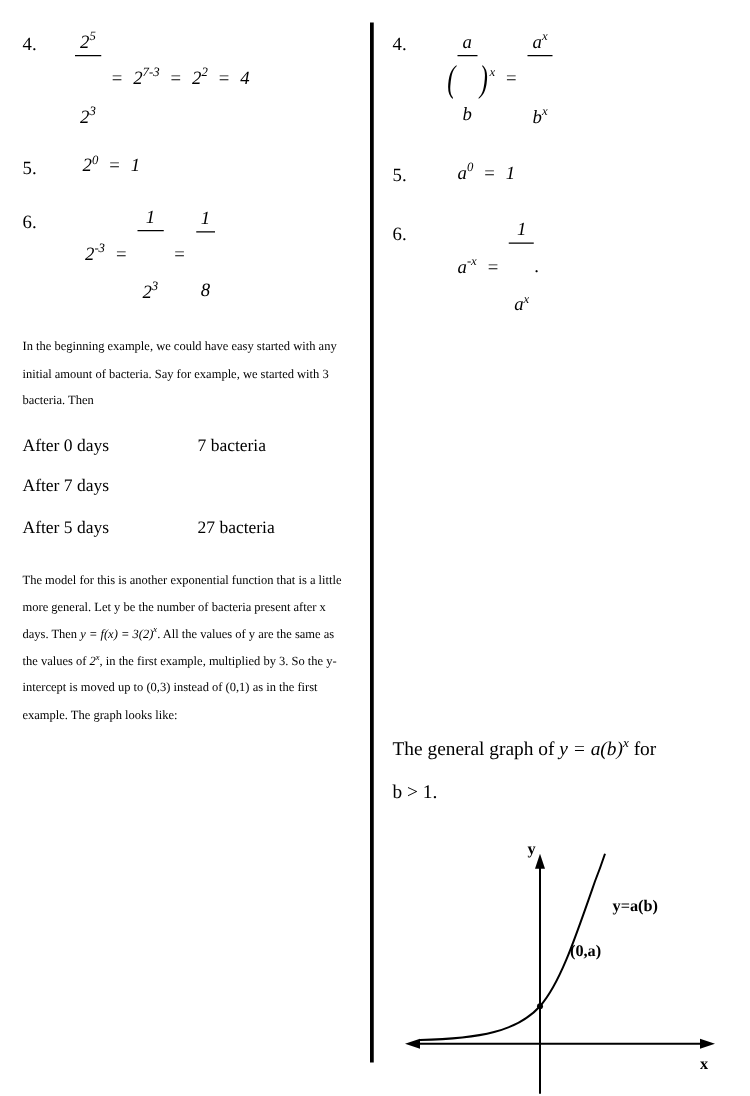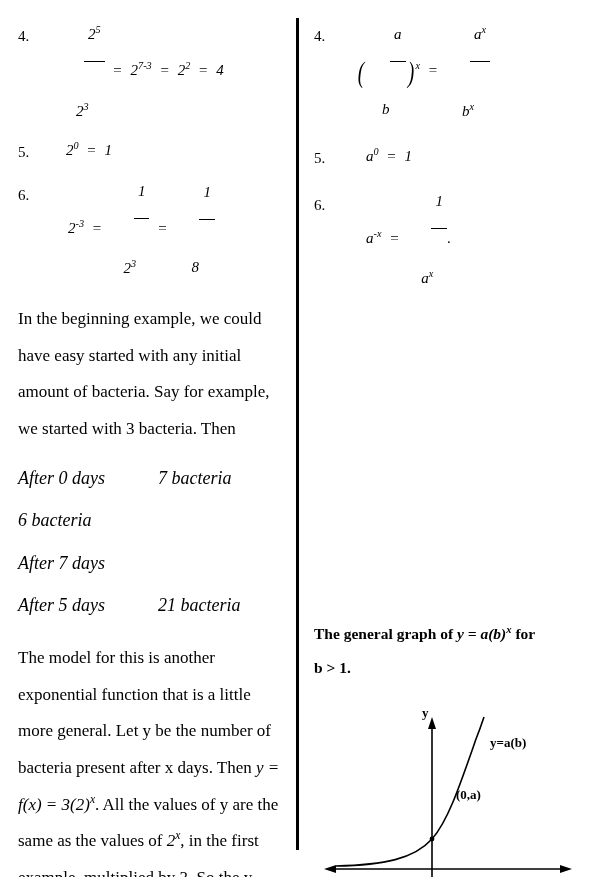--- a/index.html
+++ b/index.html
@@ -62,22 +62,21 @@
   
   .frac {
     display: inline-block;
     vertical-align: middle;
     text-align: center;
     font-style: italic;
   }
   .frac .num {
     display: block;
     border-bottom: 1px solid #000;
-    padding: 0 4px 18px 4px;
-    margin-left: 24px;
+    padding: 0 4px 1px 4px;
   }
   .frac .den {
     display: block;
     padding: 1px 4px 0 4px;
     margin-top: 38px;
   }
   sup.exp {
     font-size: 0.68em;
     vertical-align: super;
     font-style: italic;
@@ -90,34 +89,33 @@
     line-height: 1;
     transform: scaleX(0.65);
   }
   .eq {
     margin: 0 5px;
     font-style: normal;
   }
 
   
   .prose {
-    font-size: 17px;
+    font-size: 10px;
     line-height: 2.15;
     margin: 14px 0 0 0;
   }
   .prose p {
     margin: 0 0 0 0;
   }
 
   
   .days {
     margin: 10px 0 6px 0;
-    font-size: 18px;
+    font-size: 14px;
     line-height: 2.35;
-    font-style: italic;
   }
   .days-row {
     display: flex;
   }
   .days-label {
     width: 140px;
     flex: 0 0 140px;
   }
   .days-val {
     flex: 1;
@@ -197,28 +195,27 @@
     <div class="prose" style="margin-top:24px;">
       <p>In the beginning example, we could have easy started with any initial amount of bacteria. Say for example, we started with 3 bacteria. Then</p>
     </div>
 
     <div class="days">
       <div class="days-row">
         <div class="days-label">After 0 days</div>
         <div class="days-val">7 bacteria</div>
       </div>
       <div class="days-row">
-        <div class="days-val">6 bacteria</div>
       </div>
       <div class="days-row">
         <div class="days-label">After 7 days</div>
       </div>
       <div class="days-row">
         <div class="days-label">After 5 days</div>
-        <div class="days-val">21 bacteria</div>
+        <div class="days-val">27 bacteria</div>
       </div>
     </div>
 
     <div class="prose">
       <p><span>The model for this is another exponential function that is a little more general. Let y be the number of bacteria present after x days. Then </span><span style="font-style:italic;">y = f(x) = 3(2)</span><sup class="exp">x</sup><span>. All the values of y are the same as the values of </span><span style="font-style:italic;">2</span><sup class="exp">x</sup><span>, in the first example, multiplied by 3. So the y-intercept is moved up to (0,3) instead of (0,1) as in the first example. The graph looks like:</span></p>
     </div>
 
   </div>
 
   <div class="col-right">
@@ -252,40 +249,40 @@
       <div class="item-body">
         <span style="margin-left:10px;">a</span><sup class="exp">-x</sup>
         <span class="eq">=</span>
         <span class="frac">
           <span class="num">1</span>
           <span class="den"><span>a</span><sup class="exp">x</sup></span>
         </span><span style="font-style:normal;">.</span>
       </div>
     </div>
 
-    <div class="right-text" style="margin-top:330px;font-weight:bold;">
+    <div class="right-text" style="margin-top:330px;">
       <span>The general graph of </span><span style="font-style:italic;">y = a(b)</span><sup class="exp">x</sup><span> for</span><br>
       <span>b &gt; 1.</span>
     </div>
 
     <div class="graph-wrap">
       <svg width="270" height="230" viewBox="0 0 270 230">
 
         <line x1="118" y1="18" x2="118" y2="200" stroke="#000" stroke-width="1.6"></line>
         <polygon points="118,8 114,20 122,20" fill="#000"></polygon>
 
         <line x1="18" y1="160" x2="250" y2="160" stroke="#000" stroke-width="1.6"></line>
         <polygon points="258,160 246,156 246,164" fill="#000"></polygon>
         <polygon points="10,160 22,156 22,164" fill="#000"></polygon>
 
         <path d="M 22,157 C 70,156 100,150 118,130 C 134,112 146,76 162,30 C 166,20 168,14 170,8" fill="none" stroke="#000" stroke-width="1.6"></path>
 
         <circle cx="118" cy="130" r="2.4" fill="#000"></circle>
       </svg>
       <div class="lbl" style="position:absolute; left:108px; top:-4px;">y</div>
       <div class="lbl" style="position:absolute; left:246px; top:168px;">x</div>
-      <div class="lbl" style="position:absolute; left:176px; top:26px;">y=a(b)</div>
+      <div class="lbl" style="position:absolute; left:176px; top:42px;">y=a(b)</div>
       <div class="lbl" style="position:absolute; left:142px; top:78px;">(0,a)</div>
     </div>
 
   </div>
 
 </div>
 
 </body></html>

